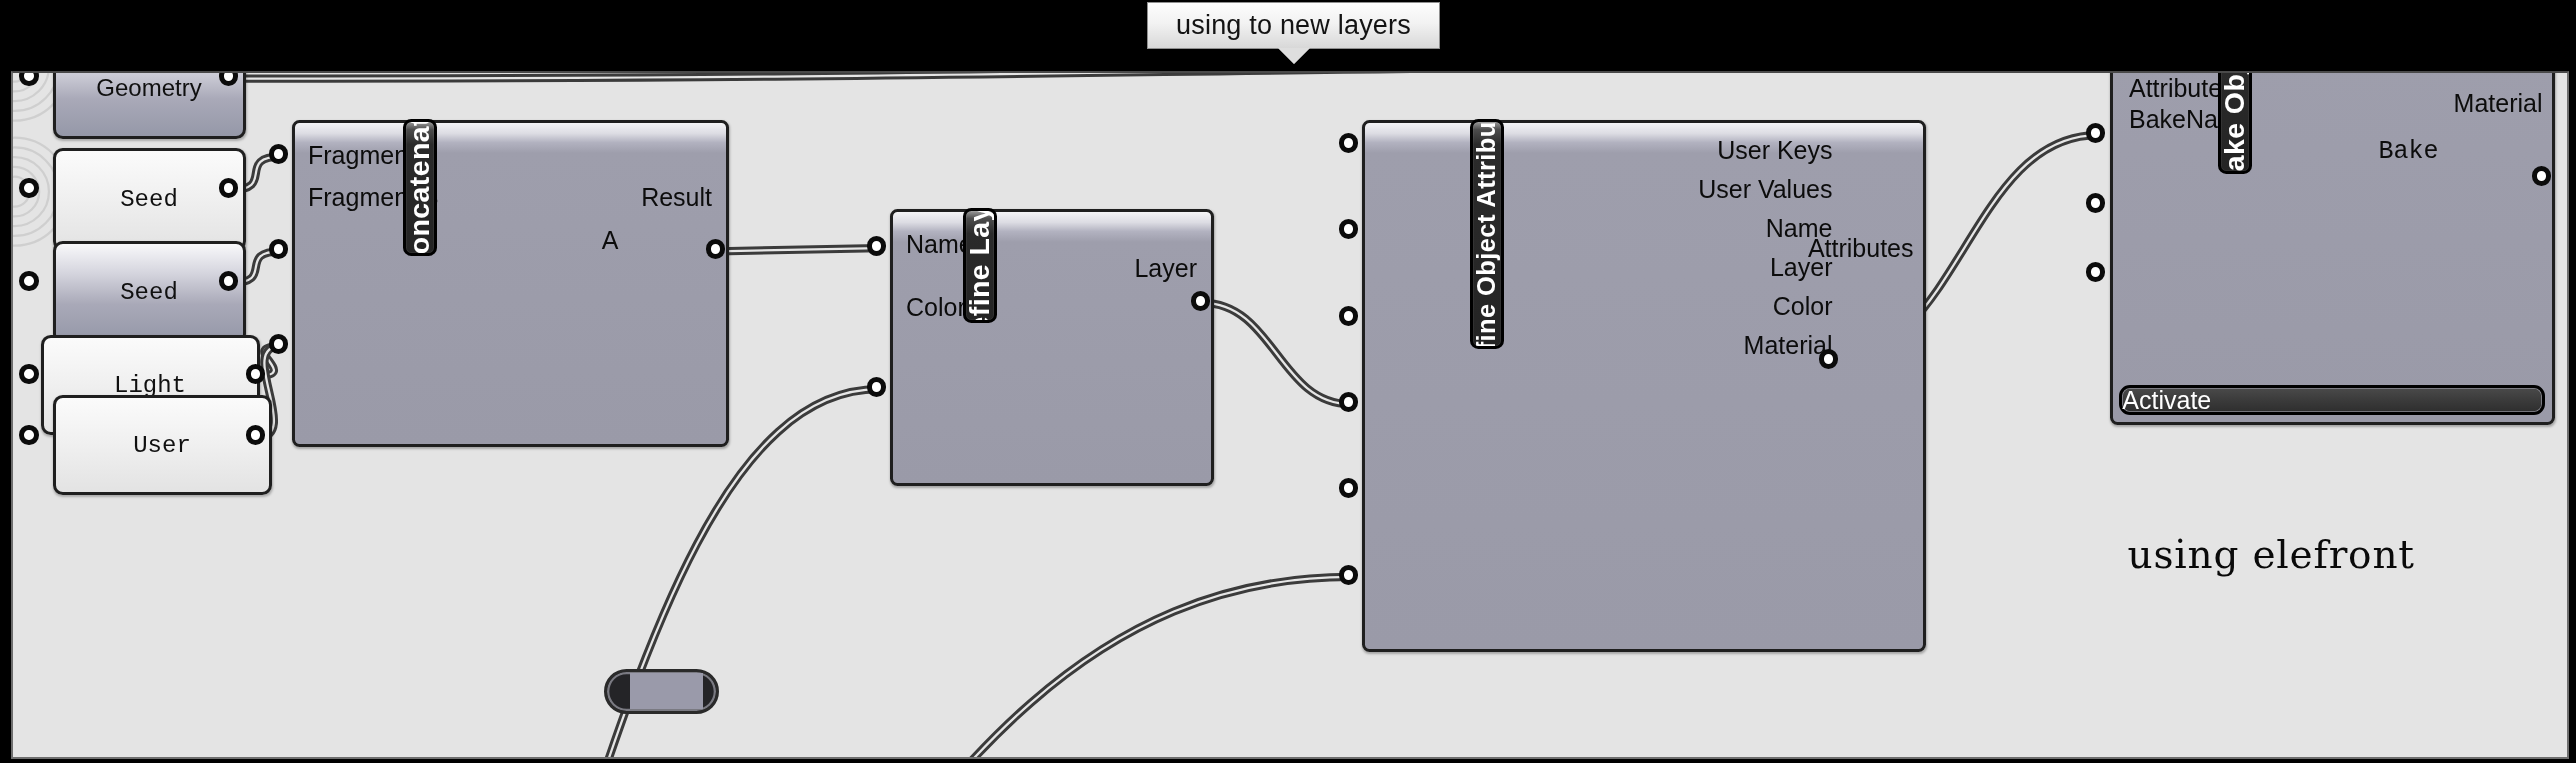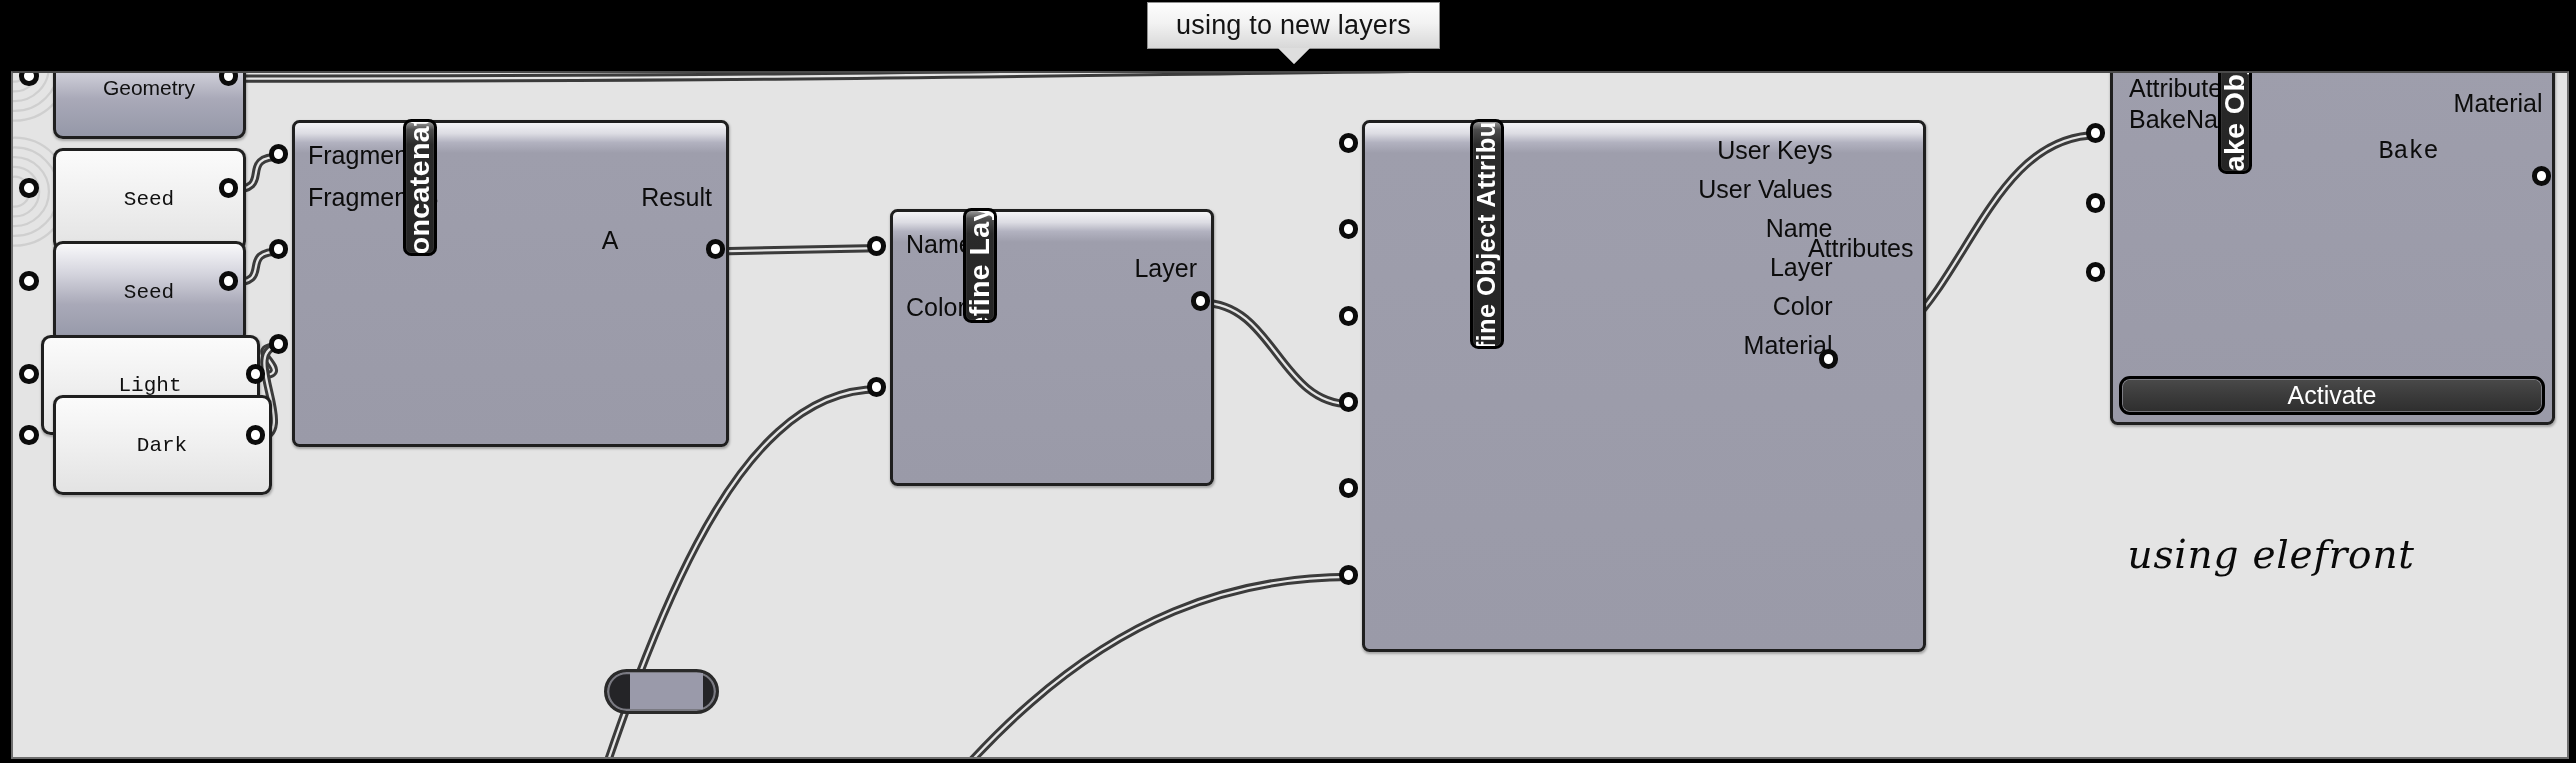--- a/index.html
+++ b/index.html
@@ -102,41 +102,41 @@
     color: #ffffff;
     font-weight: bold;
     font-size: 28.5px;
     letter-spacing: 0.4px;
   }
 
   
   .btn-bar {
     position: absolute;
     left: 6.8px; right: 6.8px; bottom: 6.8px;
-    height: 39px;
+    height: 30px;
     border: 3px solid #000;
     border-radius: 11px;
     background: linear-gradient(to bottom, #4a4a4a 0%, #3b3b3b 50%, #2e2e2e 100%);
-    display: flex; align-items: center; justify-content: center;
+    display: flex; align-items: center; 
     box-shadow: inset 0 0 0 0.8px #8d8d96;
   }
   .btn-bar span { color: #fff; font-size: 25px; }
 
   
   .param {
     position: absolute;
     border: 3.8px solid #1f1f1f;
     border-radius: 9.8px;
     display: flex; align-items: center; justify-content: center;
     z-index: 12;
     box-shadow: 0.8px 1.5px 2.3px rgba(0,0,0,0.25);
   }
   .param span {
     font-family: "Liberation Mono", "DejaVu Sans Mono", monospace;
-    font-size: 21px;
+    font-size: 24px;
     color: #101010;
     white-space: nowrap;
   }
   .param.plain {
     background: linear-gradient(to bottom, #fbfbfb 0%, #f0f0f0 48%, #e3e3e3 100%);
   }
   .param.shaded {
     background: linear-gradient(to bottom, #f8f8fa 0%, #d5d5de 30%, #a9a9b8 62%, #9598a8 100%);
   }
   .param.shaded span { font-family: "Liberation Sans", sans-serif; }
@@ -175,21 +175,20 @@
     left: 23px; top: 0.8px;
     width: 73px; height: 36px;
     background: #9a9aaa;
   }
 
   
   #annotation {
     position: absolute;
     left: 2115px; top: 459px;
     font-family: "DejaVu Serif", serif;
-    font-style: italic;
     font-size: 39px;
     color: #0a0a0a;
     letter-spacing: 0.8px;
     z-index: 15;
     white-space: nowrap;
   }
 </style>
 </head>
 <body>
 
@@ -263,21 +262,21 @@
     <div class="port" style="left: 6.6px; top: 198px;"></div>
     <div class="port" style="left: 206px; top: 198px;"></div>
 
     <div class="param plain" style="left: 28px; top: 262px; width: 219px; height: 100px;">
       <span>Light</span>
     </div>
     <div class="port" style="left: 6.6px; top: 291px;"></div>
     <div class="port" style="left: 233px; top: 291px;"></div>
 
     <div class="param plain" style="left: 40px; top: 322px; width: 219px; height: 100px;">
-      <span>Dark</span>
+      <span>User</span>
     </div>
     <div class="port" style="left: 6.6px; top: 352px;"></div>
     <div class="port" style="left: 233px; top: 352px;"></div>
 
     <div id="relay">
       <div id="relay-fill"></div>
     </div>
 
     <div class="node" style="left: 279px; top: 47px; width: 437px; height: 327px;">
       <div class="node-inner">

